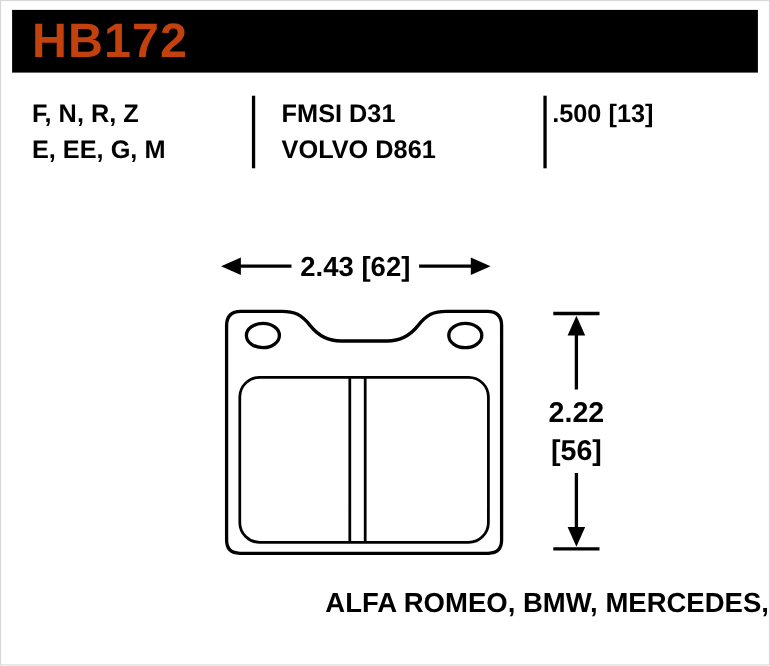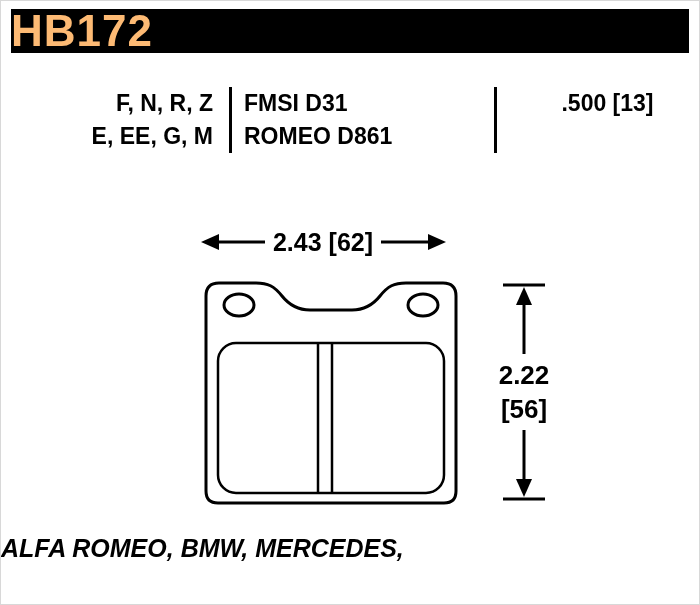--- a/index.html
+++ b/index.html
@@ -10,59 +10,59 @@
     height: 605px;
     background: #ffffff;
     border: 1px solid #d8d8d8;
     font-family: "Liberation Sans", sans-serif;
     color: #000;
     overflow: hidden;
   }
   .header {
     position: absolute;
     left: 10px; top: 8px;
-    width: 678px; height: 44px;
+    width: 678px; height: 57px;
     background: #000000;
-    color: #fdba74;
+    color: #c2410c;
     display: flex;
     align-items: center;
+    padding-left: 18px;
     font-size: 44px;
     font-weight: bold;
     letter-spacing: 1px;
   }
   .spec-table {
     position: absolute;
     left: 28px; top: 86px;
     display: grid;
     grid-template-columns: 200px 268px 204px;
     grid-auto-rows: 33px;
     font-size: 23px;
     font-weight: bold;
   }
   .spec-table .cell { line-height: 33px; white-space: nowrap; }
-  .spec-table .c-comp { text-align: right; padding-right: 16px; }
+  .spec-table .c-comp { padding-right: 16px; }
   .spec-table .c-fmsi {
     border-left: 3px solid #000;
     border-right: 3px solid #000;
-    padding-left: 12px;
+    padding-left: 24px;
   }
-  .spec-table .c-th { padding-left: 17px; text-align: center; }
+  .spec-table .c-th { padding-left: 5px; }
   .drawing {
     position: absolute;
     left: 180px; top: 225px;
   }
   .applications {
     position: absolute;
     left: 0; right: 0;
     top: 532px;
-    text-align: left;
+    text-align: right;
     font-size: 25px;
     font-weight: bold;
     line-height: 31px;
-    font-style: italic;
   }
   .dim-text {
     font-family: "Liberation Sans", sans-serif;
     font-weight: bold;
   }
 </style>
 </head>
 <body>
 
 <div class="page">
@@ -71,21 +71,21 @@
     <span>HB172</span>
   </div>
 
   <div class="spec-table">
     <div class="cell c-comp">F, N, R, Z</div>
     <div class="cell c-fmsi">FMSI D31</div>
     <div class="cell c-th">.500 [13]</div>
 
     <div class="cell c-comp">E, EE, G, M</div>
 
-    <div class="cell c-fmsi">ROMEO D861</div>
+    <div class="cell c-fmsi">VOLVO D861</div>
     <div class="cell c-th"></div>
   </div>
 
   <svg class="drawing" width="390" height="290" viewBox="0 0 390 290" fill="none" stroke="#000">
 
     <g>
       <polygon points="20,16 38,8 38,24" fill="#000" stroke="none"></polygon>
       <line x1="36" y1="16" x2="84" y2="16" stroke-width="3"></line>
       <line x1="200" y1="16" x2="249" y2="16" stroke-width="3"></line>
       <polygon points="265,16 247,8 247,24" fill="#000" stroke="none"></polygon>

